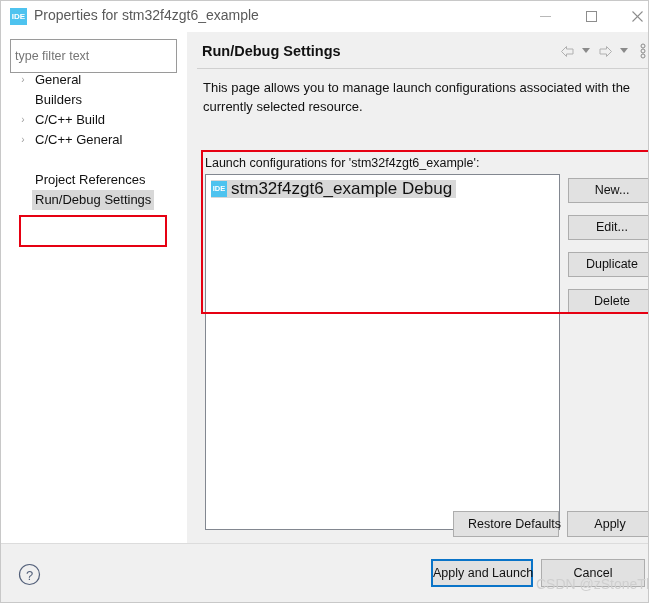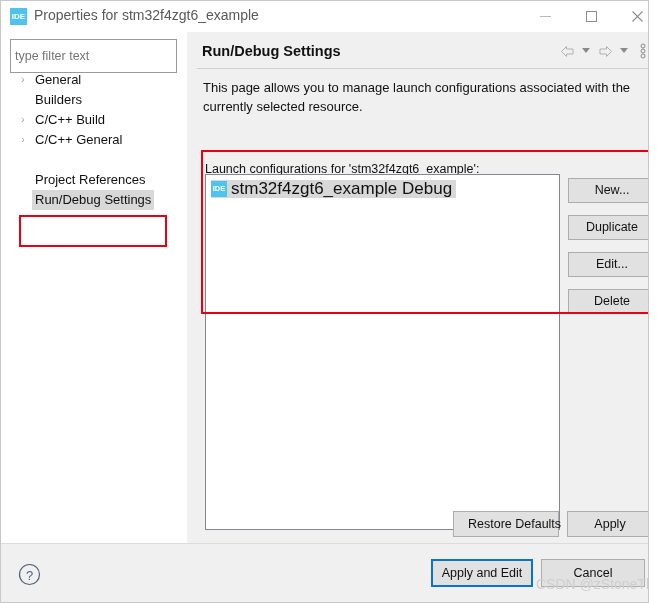--- a/index.html
+++ b/index.html
@@ -179,21 +179,20 @@
     font-size: 13px;
     color: #111111;
     line-height: 19px;
   }
   .group-label {
     position: absolute;
     left: 18px; top: 124px;
     font-size: 12.5px;
     color: #111111;
     white-space: nowrap;
-    margin-top: 6px;
   }
   .listbox {
     position: absolute;
     left: 18px; top: 142px;
     width: 355px;
     height: 356px;
     background: #ffffff;
     border: 1px solid #828790;
     box-sizing: border-box;
     overflow: hidden;
@@ -420,39 +419,39 @@
 
     <div class="listbox">
       <div class="list-item">
         <span class="list-item-icon">IDE</span>
         <span class="list-item-label">stm32f4zgt6_example Debug</span>
       </div>
     </div>
 
     <div class="side-buttons">
       <button class="btn">New...</button>
+      <button class="btn">Edit...</button>
       <button class="btn">Duplicate</button>
-      <button class="btn">Edit...</button>
       <button class="btn">Delete</button>
     </div>
 
     <div class="redbox-launch"></div>
 
     <div class="bottom-actions">
       <button class="btn btn-restore">Restore Defaults</button>
       <button class="btn btn-apply">Apply</button>
     </div>
   </div>
 
   <div class="footer">
     <div class="help-btn">
       <svg width="25" height="25" viewBox="0 0 25 25">
         <circle cx="12.5" cy="12.5" r="10" fill="none" stroke="#53607a" stroke-width="1.2"></circle>
         <text x="12.5" y="17.5" text-anchor="middle" font-family="Liberation Sans, sans-serif" font-size="13" fill="#53607a">?</text>
       </svg>
     </div>
-    <button class="btn btn-apply-close">Apply and Edit</button>
+    <button class="btn btn-apply-close">Apply and Launch</button>
     <button class="btn btn-cancel">Cancel</button>
   </div>
 
   <div class="watermark">CSDN @zStoneTh</div>
 
 </div>
 
 </body></html>

